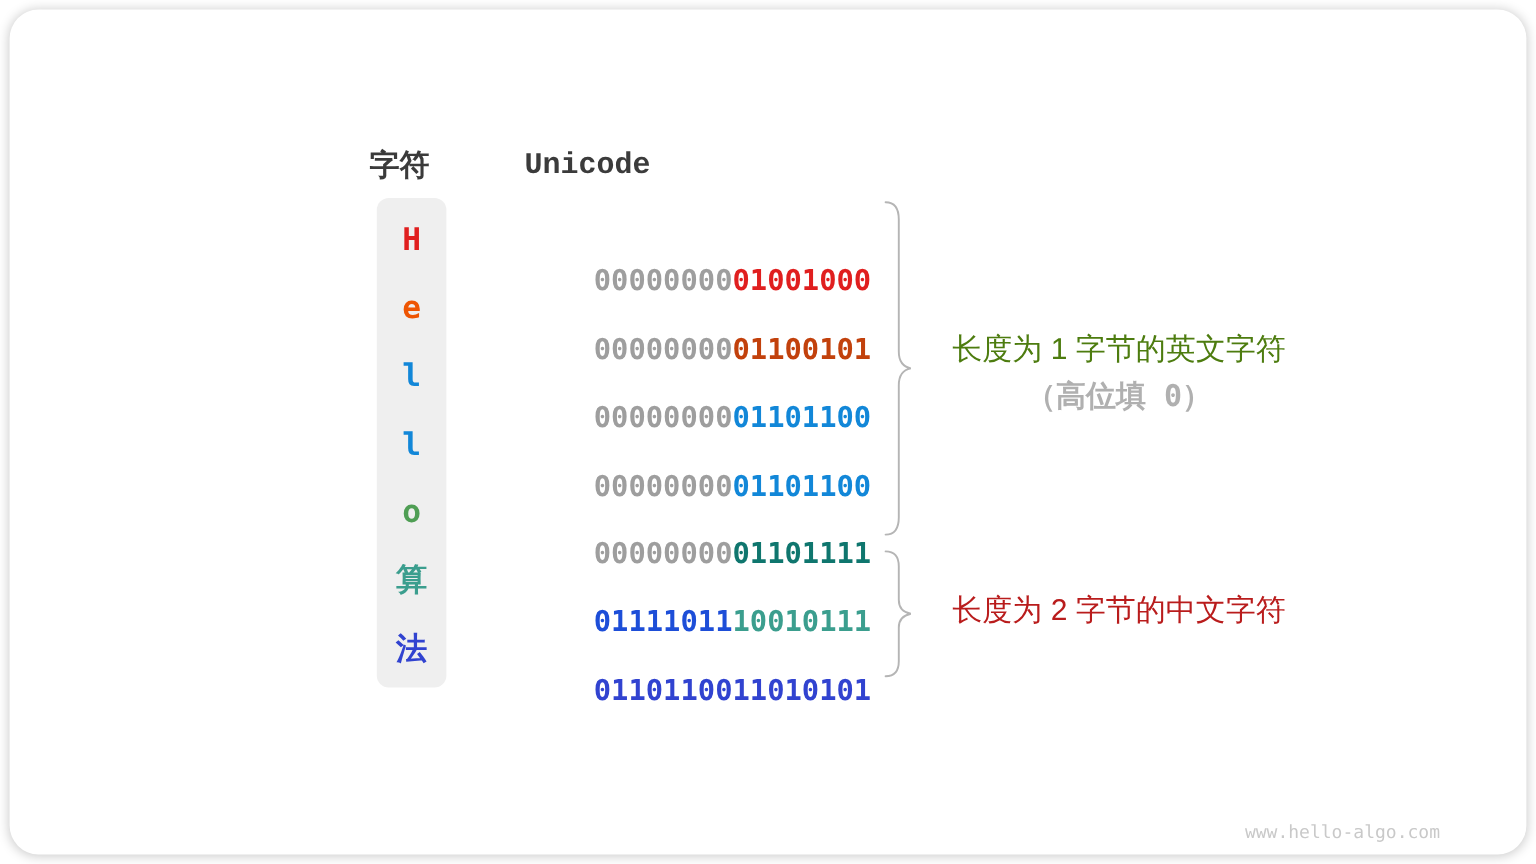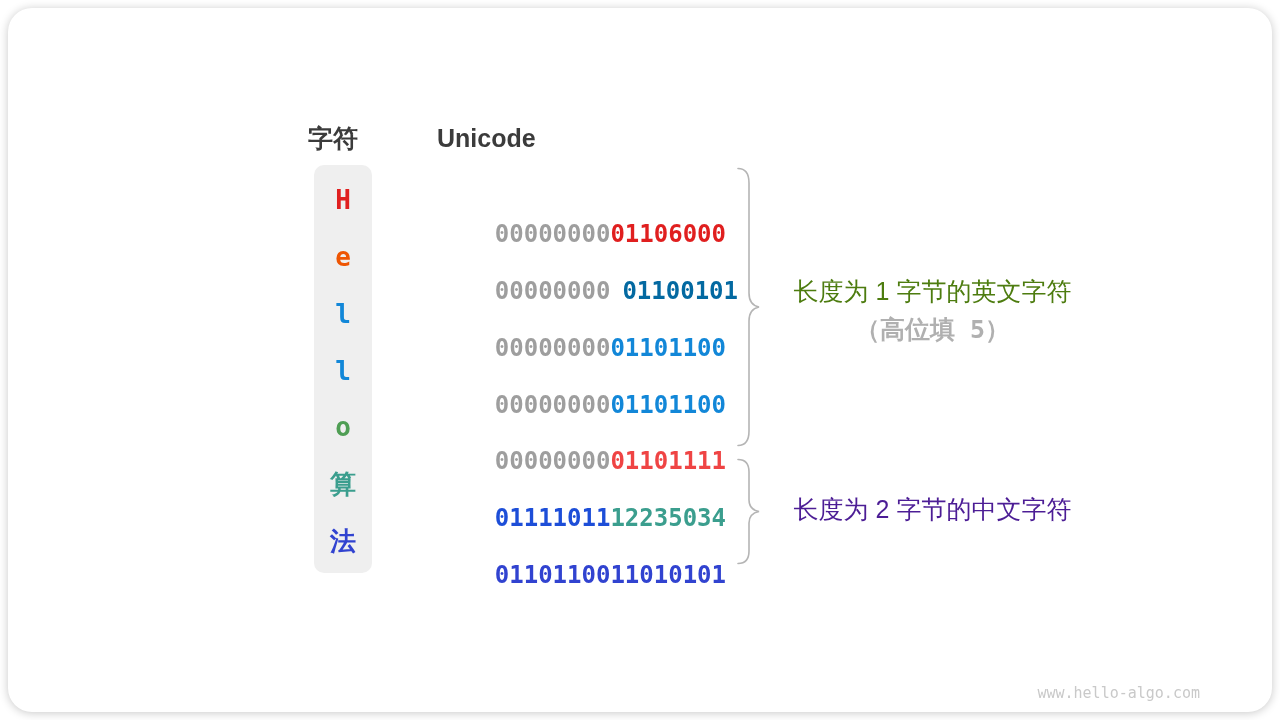--- a/index.html
+++ b/index.html
@@ -16,21 +16,21 @@
     border-radius: 24px;
     box-shadow: 0 1px 10px rgba(0,0,0,0.22);
   }
 
   .col-header {
     position: absolute;
     top: 115px; height: 30px; line-height: 30px;
     font-size: 25px; font-weight: bold; color: #3b3b3b;
   }
   .hdr-char { left: 300px; width: 70px; }
-  .hdr-unicode { left: 429px; width: 246px; font-family: Liberation Sans, sans-serif; }
+  .hdr-unicode { left: 429px; width: 246px; font-family: Liberation Mono, monospace; }
 
   .char-col {
     position: absolute;
     left: 306px; top: 157px; width: 58px; height: 408px;
     border-radius: 10px;
   }
 
   .row-char {
     position: absolute;
     left: 306px; width: 58px; height: 34px; line-height: 34px;
@@ -81,64 +81,64 @@
 
 <div class="card">
 
   <div class="col-header hdr-char">字符</div>
   <div class="col-header hdr-unicode">Unicode</div>
 
   <div class="char-col" style="background-color: rgb(239, 239, 239);"></div>
 
   <div class="row-char r1" style="color: rgb(224, 31, 31);">H</div>
   <div class="row-bin r1">
-    <span class="byte1" style="color: rgb(158, 158, 158);">00000000</span><span style="color: rgb(224, 31, 31);">01106000</span>
+    <span class="byte1" style="color: rgb(158, 158, 158);">00000000</span><span style="color: rgb(224, 31, 31);">01001000</span>
   </div>
 
   <div class="row-char r2" style="color: rgb(238, 85, 3);">e</div>
   <div class="row-bin r2">
-    <span class="byte1" style="color: rgb(158, 158, 158);">00000000</span><span style="color: #0369a1; margin-left: 12px;">01100101</span>
+    <span class="byte1" style="color: rgb(158, 158, 158);">00000000</span><span style="color: #c2410c;">01100101</span>
   </div>
 
   <div class="row-char r3" style="color: rgb(18, 135, 216);">l</div>
   <div class="row-bin r3">
     <span class="byte1" style="color: rgb(158, 158, 158);">00000000</span><span style="color: rgb(18, 135, 216);">01101100</span>
   </div>
 
   <div class="row-char r4" style="color: rgb(18, 135, 216);">l</div>
   <div class="row-bin r4">
     <span class="byte1" style="color: rgb(158, 158, 158);">00000000</span><span style="color: rgb(18, 135, 216);">01101100</span>
   </div>
 
   <div class="row-char r5" style="color: rgb(79, 158, 84);">o</div>
   <div class="row-bin r5">
-    <span class="byte1" style="color: rgb(158, 158, 158);">00000000</span><span style="color: #ef4444; margin-top: 45px;">01101111</span>
+    <span class="byte1" style="color: rgb(158, 158, 158);">00000000</span><span style="color: #0f766e; margin-top: 45px;">01101111</span>
   </div>
 
   <div class="row-char r6" style="color: rgb(59, 158, 142);">算</div>
   <div class="row-bin r6">
-    <span class="byte1" style="color: #1d4ed8;">01111011</span><span style="color: rgb(59, 158, 142);">12235034</span>
+    <span class="byte1" style="color: #1d4ed8;">01111011</span><span style="color: rgb(59, 158, 142);">10010111</span>
   </div>
 
   <div class="row-char r7" style="color: rgb(49, 67, 208);">法</div>
   <div class="row-bin r7">
     <span class="byte1" style="color: rgb(49, 67, 208);">01101100</span><span style="color: rgb(49, 67, 208);">11010101</span>
   </div>
 
   <svg class="brace" style="left:724px; top:159px;" width="28" height="280" viewBox="0 0 28 280">
     <path d="M 6 1.5 Q 17 1.5 17 16 L 17 126 Q 17 138 27 140 Q 17 142 17 154 L 17 264 Q 17 278.5 6 278.5" fill="none" stroke-width="1.6" stroke-linecap="round" stroke="#b5b5b5"></path>
   </svg>
 
   <svg class="brace" style="left:724px; top:450px;" width="28" height="107" viewBox="0 0 28 107">
     <path d="M 6 1.5 Q 17 1.5 17 14 L 17 42 Q 17 51.5 27 53.5 Q 17 55.5 17 65 L 17 93 Q 17 105.5 6 105.5" fill="none" stroke-width="1.6" stroke-linecap="round" stroke="#b5b5b5"></path>
   </svg>
 
   <div class="annotation anno-1">
     <div style="color: #4d7c0f;">长度为 1 字节的英文字符</div>
-    <div class="muted-line" style="color: rgb(176, 176, 176);">（高位填 5）</div>
+    <div class="muted-line" style="color: rgb(176, 176, 176);">（高位填 0）</div>
   </div>
 
   <div class="annotation anno-2">
-    <div style="color: #4c1d95;">长度为 2 字节的中文字符</div>
+    <div style="color: #b91c1c;">长度为 2 字节的中文字符</div>
   </div>
 
   <div class="watermark">www.hello-algo.com</div>
 </div>
 
 </body></html>

